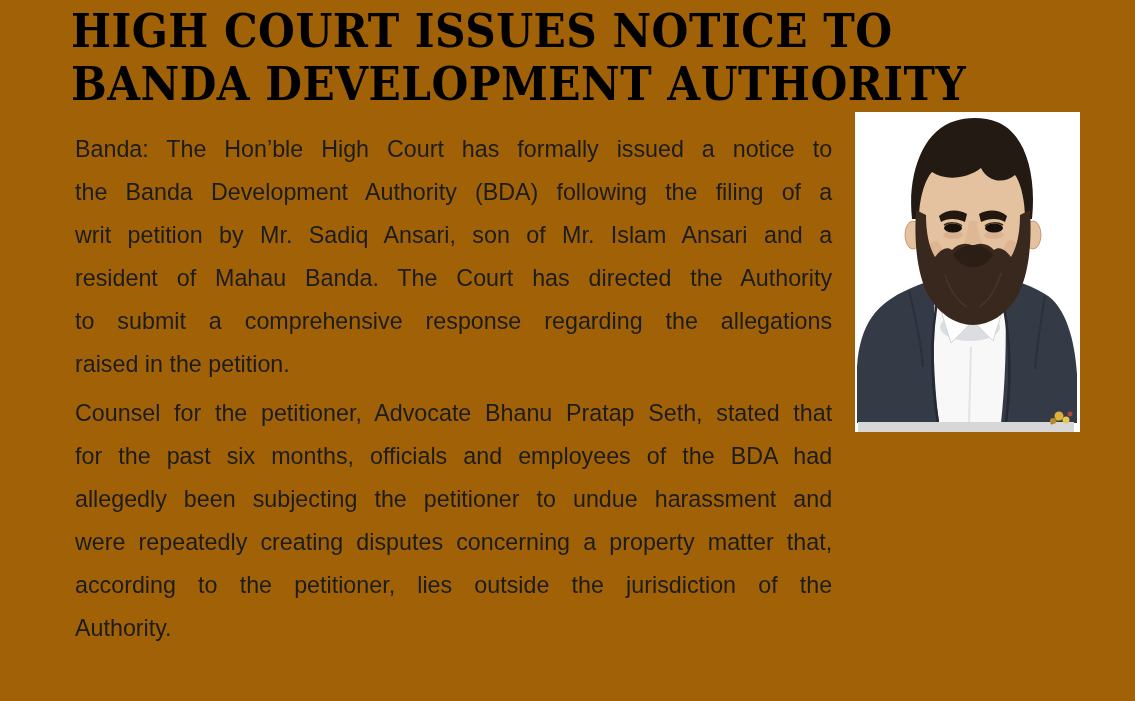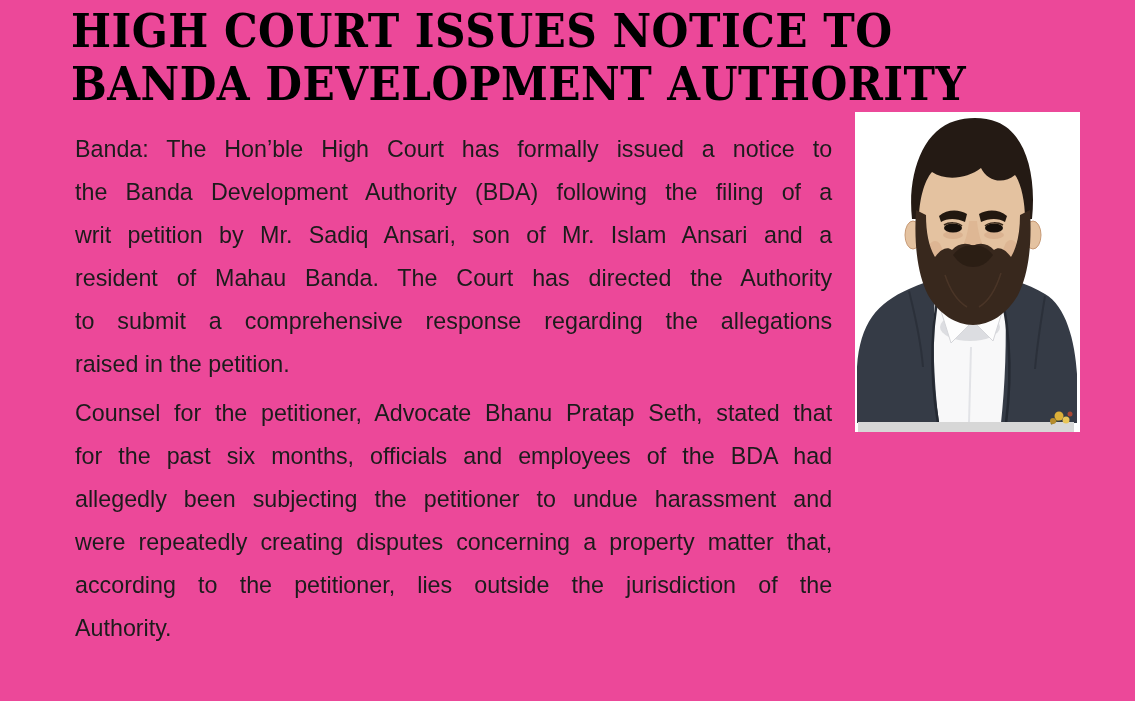--- a/index.html
+++ b/index.html
@@ -1,18 +1,18 @@
 <!DOCTYPE html>
 <html style="--headline-color: #000000; --text-color: #1c1c1c; --suit: #353b46; --suit-dark: #242932; --shirt: #f8f8f9; --hair: #241a14; --beard: #38281d; --skin: #e4c2a0; --pin: #dcb039; --edge: #d7d7d7;"><head>
 <meta charset="utf-8">
 <style>
   * { margin:0; padding:0; box-sizing:border-box; }
   html,body { width:1135px; height:701px; background:#ffffff; overflow:hidden; }
   .page {
-    position:relative; width:1135px; height:701px; background:#ec4899;
+    position:relative; width:1135px; height:701px; background:#a16207;
     font-family:"Liberation Sans", sans-serif;
   }
   .headline {
     position:absolute; left:71px; top:5px;
     font-family:"DejaVu Serif", serif; font-weight:700;
     font-size:46px; line-height:53px; color:var(--headline-color,#000);
     letter-spacing:0.5px; white-space:nowrap;
     transform:scaleX(0.92); transform-origin:0 0;
   }
   .headline span { display:block; }

